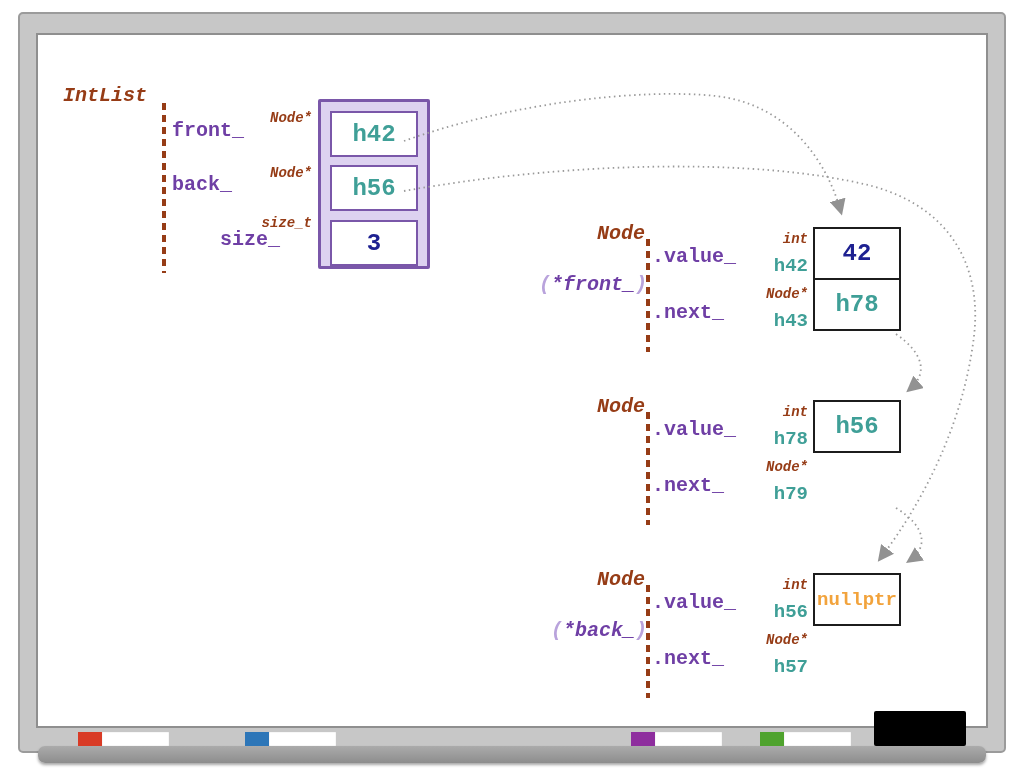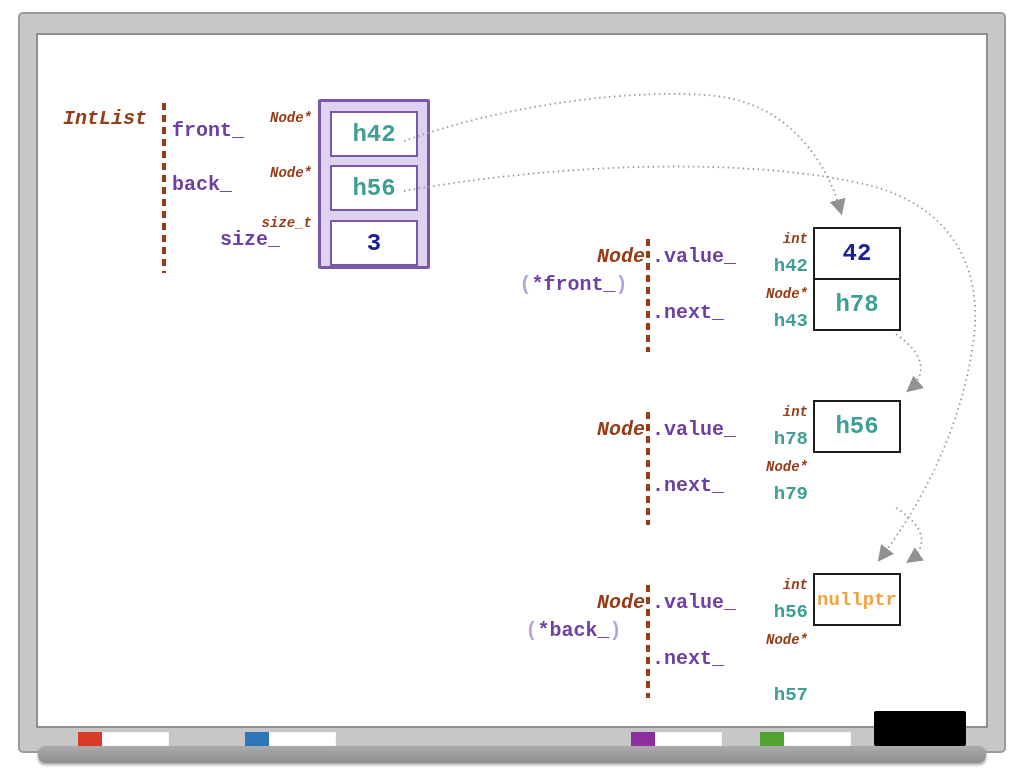--- a/index.html
+++ b/index.html
@@ -17,25 +17,25 @@
   .marker .cap{width:24px;height:14px;}
   .marker .body{width:67px;height:14px;background:#ffffff;box-shadow:0 0 1px #aaa inset;}
   .marker.red .cap{background:var(--marker-red);}
   .marker.blue .cap{background:var(--marker-blue);}
   .marker.purple .cap{background:var(--marker-purple);}
   .marker.green .cap{background:var(--marker-green);}
   .eraser{position:absolute;left:874px;top:711px;width:92px;height:35px;background:var(--eraser,#000);border-radius:2px;}
 
   
   .t{position:absolute;line-height:1;white-space:pre;}
-  .title{font-style:italic;font-size:20px;color:var(--brown);margin-top:23px;}
+  .title{font-style:italic;font-size:20px;color:var(--brown);}
   .typ{font-style:italic;font-size:14px;color:var(--brown);text-align:right;}
   .fld{font-size:20px;color:var(--purple);}
   .addr{font-size:19px;color:var(--teal);text-align:right;}
-  .alias{font-size:20px;color:var(--purple);text-align:center;}
+  .alias{font-size:20px;color:var(--purple);text-align:right;font-style:italic;}
   .alias .paren{color:var(--lavender);}
   .dash{position:absolute;width:3.5px;
         background:repeating-linear-gradient(to bottom,var(--brown) 0 7px,transparent 7px 12px);}
 
   
   .intlist{position:absolute;left:60px;top:86px;width:380px;height:200px;}
   .ibox{position:absolute;left:258px;top:13px;width:112px;height:170px;background:var(--box-fill);
         border:3px solid var(--box-border);border-radius:2px;box-sizing:border-box;}
   .islot{position:absolute;left:9px;width:88px;height:46px;background:#ffffff;border:2.5px solid var(--box-border);
          box-sizing:border-box;display:flex;align-items:center;justify-content:center;font-size:24px;}
@@ -133,21 +133,21 @@
   <div class="node-group" style="top:570px;">
     <span class="t title" style="left:0;top:0;width:145px;text-align:right;">Node</span>
     <div class="dash" style="left:146px;top:15px;height:113px;"></div>
     <span class="t alias" style="left:0;top:51px;width:147px;"><span class="paren">(</span><span>*back_</span><span class="paren">)</span></span>
 
     <span class="t fld" style="left:152px;top:23px;">.value_</span>
     <span class="t typ" style="left:200px;top:8px;width:108px;">int</span>
     <span class="t addr" style="left:200px;top:33px;width:108px;">h56</span>
     <span class="t fld" style="left:152px;top:79px;">.next_</span>
     <span class="t typ" style="left:200px;top:63px;width:108px;">Node*</span>
-    <span class="t addr" style="left:200px;top:88px;width:108px;margin-top:28px;">h57</span>
+    <span class="t addr" style="left:200px;top:88px;width:108px;">h57</span>
 
     <div class="nbox">
       <div class="ncell v-orange">nullptr</div>
     </div>
   </div>
 
   <svg class="arrows" width="1024" height="768" viewBox="0 0 1024 768">
     <defs>
       <marker id="ah" markerWidth="9" markerHeight="9" refX="7" refY="4.5" orient="auto">
         <path d="M0,0 L9,4.5 L0,9 z" fill="#929292"></path>

